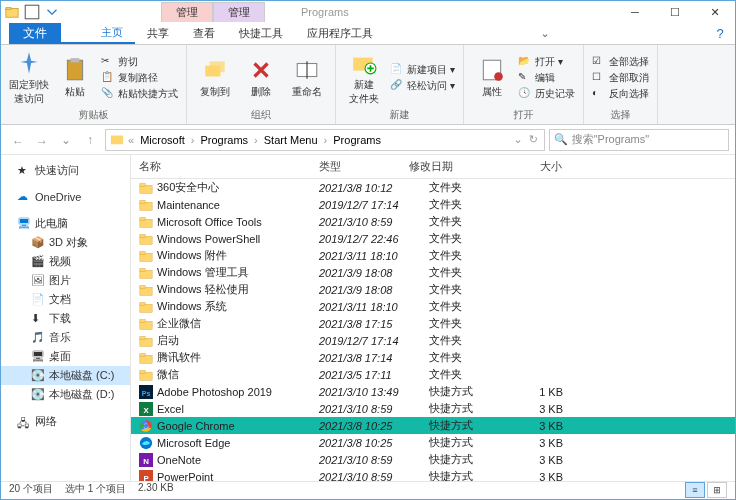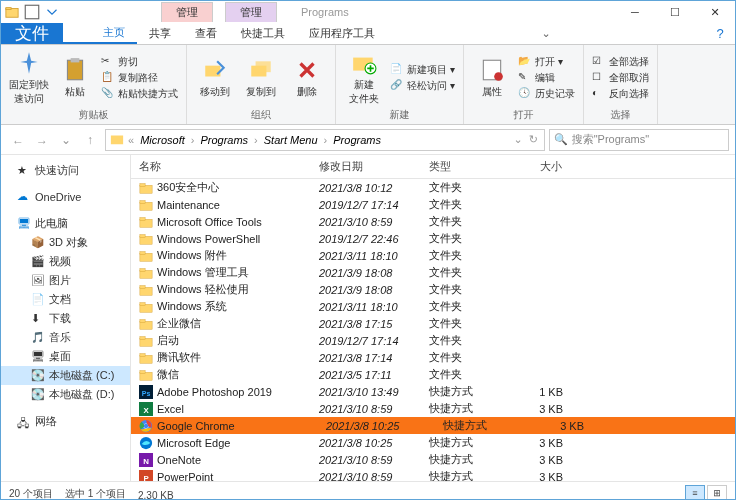--- a/index.html
+++ b/index.html
@@ -4,51 +4,51 @@
 <style>
 * { margin: 0; padding: 0; box-sizing: border-box; font-family: "Microsoft YaHei", "Segoe UI", sans-serif; }
 body { width: 736px; height: 500px; overflow: hidden; background: #fff; border: 1px solid #5ea4d8; }
 
 
 .titlebar { height: 22px; display: flex; align-items: center; background: #fff; border-bottom: 0; position: relative; }
 .titlebar-left { display: flex; align-items: center; gap: 4px; padding-left: 4px; }
 .tb-icon { width: 14px; height: 14px; display: inline-block; }
 .tb-qat { display: flex; gap: 2px; }
 .tb-qat-btn { width: 18px; height: 18px; display: flex; align-items: center; justify-content: center; }
-.titlebar-tabs { display: flex; margin-left: 90px; position: absolute; left: 70px; gap: 12px; }
+.titlebar-tabs { display: flex; margin-left: 90px; position: absolute; left: 70px; }
 .tt-tab { padding: 2px 14px; font-size: 11px; color: #333; border: 1px solid #ccc; border-bottom: none; background: #f9d0d0; }
 .tt-tab.purple { background: #e4d0f0; }
 .titlebar-title { position: absolute; left: 300px; font-size: 11px; color: #999; }
 .window-controls { margin-left: auto; display: flex; }
 .wc-btn { width: 40px; height: 22px; display: flex; align-items: center; justify-content: center; font-size: 11px; color: #333; }
 
 
 .ribbon-tabs { height: 22px; display: flex; align-items: stretch; border-bottom: 1px solid #ccc; background: #fff; }
-.rt-file { background: #1976d2; color: #fff; padding: 4px 14px; display: flex; align-items: center; font-size: 17px; }
+.rt-file { background: #1976d2; color: #fff; padding: 4px 14px; display: flex; align-items: center; font-size: 12px; margin-left: 8px; }
 .rt-tab { padding: 0 12px; display: flex; align-items: center; font-size: 11px; color: #333; }
 .rt-tab.active { border-bottom: 2px solid #1976d2; color: #1976d2; padding-left: 40px; }
 .rt-help { margin-left: auto; width: 30px; display: flex; align-items: center; justify-content: center; color: #1976d2; font-size: 13px; }
 
 
 .ribbon { height: 80px; display: flex; background: #f5f6f7; border-bottom: 1px solid #ccc; }
 .ribbon-group { border-right: 1px solid #ddd; padding: 4px 8px 2px; display: flex; flex-direction: column; justify-content: space-between; }
 .rg-label { font-size: 10px; color: #666; text-align: center; margin-top: 2px; }
 .rg-content { display: flex; gap: 6px; flex: 1; }
 .rg-bigbtn { display: flex; flex-direction: column; align-items: center; justify-content: center; gap: 2px; width: 40px; font-size: 10px; color: #333; text-align: center; }
 .rg-bigicon { width: 26px; height: 26px; }
 .rg-smallcol { display: flex; flex-direction: column; gap: 2px; font-size: 10px; color: #333; justify-content: center; }
 .rg-smallitem { display: flex; align-items: center; gap: 3px; white-space: nowrap; }
 .rg-smallicon { width: 14px; height: 14px; }
 
 
 .addressbar { height: 30px; display: flex; align-items: center; gap: 4px; padding: 0 6px; background: #fff; border-bottom: 1px solid #e5e5e5; }
 .ab-nav { display: flex; gap: 2px; }
 .ab-navbtn { width: 22px; height: 22px; display: flex; align-items: center; justify-content: center; color: #999; font-size: 12px; }
 .ab-breadcrumb { flex: 1; height: 22px; border: 1px solid #ccc; display: flex; align-items: center; padding: 0 4px; font-size: 11px; gap: 2px; }
-.ab-crumb { padding: 0 2px; font-style: italic; }
+.ab-crumb { padding: 0 2px; }
 .ab-sep { color: #999; padding: 0 2px; }
 .ab-search { width: 180px; height: 22px; border: 1px solid #ccc; display: flex; align-items: center; padding: 0 4px; font-size: 11px; color: #888; gap: 4px; }
 
 
 .main { display: flex; height: calc(500px - 22px - 22px - 80px - 30px - 20px); }
 .sidebar { width: 130px; border-right: 1px solid #e5e5e5; overflow-y: auto; padding: 6px 0; }
 .sb-item { display: flex; align-items: center; gap: 4px; padding: 2px 8px 2px 16px; font-size: 11px; color: #333; white-space: nowrap; }
 .sb-item.indent { padding-left: 30px; }
 .sb-item.selected { background: #cde8ff; }
 .sb-icon { width: 14px; height: 14px; flex-shrink: 0; }
@@ -57,29 +57,29 @@
 .content { flex: 1; display: flex; flex-direction: column; overflow: hidden; }
 .columns { display: flex; border-bottom: 1px solid #e5e5e5; font-size: 11px; color: #444; }
 .col { padding: 4px 8px; border-right: 1px solid transparent; }
 .col-name { width: 180px; }
 .col-date { width: 110px; }
 .col-type { width: 90px; }
 .col-size { width: 60px; text-align: right; }
 
 .filelist { flex: 1; overflow-y: auto; }
 .file-row { display: flex; align-items: center; font-size: 11px; color: #222; padding: 1px 0; }
-.file-row.selected { background: #f97316; gap: 7px; }
+.file-row.selected { background: #14b8a6; }
 .fr-name { width: 180px; display: flex; align-items: center; gap: 4px; padding-left: 8px; }
 .fr-icon { width: 14px; height: 14px; flex-shrink: 0; }
 .fr-date { width: 110px; padding-left: 8px; font-style: italic; }
 .fr-type { width: 90px; padding-left: 8px; }
 .fr-size { width: 60px; text-align: right; padding-right: 8px; }
 
 
-.statusbar { height: 20px; border-top: 1px solid #e5e5e5; display: flex; align-items: flex-end; font-size: 10px; color: #444; padding: 0 8px; gap: 12px; }
+.statusbar { height: 20px; border-top: 1px solid #e5e5e5; display: flex; align-items: flex-start; font-size: 10px; color: #444; padding: 0 8px; gap: 12px; }
 .sb-right { margin-left: auto; display: flex; gap: 2px; }
 .sb-viewbtn { width: 20px; height: 16px; border: 1px solid #ccc; display: flex; align-items: center; justify-content: center; font-size: 9px; }
 .sb-viewbtn.active { background: #cde8ff; border-color: #5ea4d8; }
 
 ::-webkit-scrollbar { width: 14px; }
 ::-webkit-scrollbar-track { background: #f0f0f0; }
 ::-webkit-scrollbar-thumb { background: #c0c0c0; }
 </style>
 </head>
 <body>
@@ -160,36 +160,36 @@
           </div>
       </div>
     </div>
     <div class="rg-label">剪贴板</div>
   </div>
   <div class="ribbon-group">
     <div class="rg-content">
       <div class="rg-bigbtn">
           <span class="rg-bigicon"><svg viewBox="0 0 24 24">
               <rect x="3" y="8" width="14" height="10" fill="#ffd66e"></rect>
-              <path d="M14 4 L20 10 L14 16" fill="none" stroke="#4a90d9" stroke-width="2"></path>
-            </svg></span>
-          <span>移动到</span>
-        </div>
-      <div class="rg-bigbtn">
-          <span class="rg-bigicon"><svg viewBox="0 0 24 24">
-              <rect x="3" y="8" width="14" height="10" fill="#ffd66e"></rect>
               <rect x="7" y="4" width="14" height="10" fill="#ffd66e" opacity="0.7"></rect>
             </svg></span>
           <span>复制到</span>
         </div>
       <div class="rg-bigbtn">
           <span class="rg-bigicon"><svg viewBox="0 0 24 24">
               <path d="M6 6 L18 18 M18 6 L6 18" stroke="#c33" stroke-width="3"></path>
             </svg></span>
           <span>删除</span>
+        </div>
+      <div class="rg-bigbtn">
+          <span class="rg-bigicon"><svg viewBox="0 0 24 24">
+              <rect x="3" y="6" width="18" height="12" fill="#fff" stroke="#888"></rect>
+              <line x1="12" y1="4" x2="12" y2="20" stroke="#333"></line>
+            </svg></span>
+          <span>重命名</span>
         </div>
     </div>
     <div class="rg-label">组织</div>
   </div>
   <div class="ribbon-group">
     <div class="rg-content">
       <div class="rg-bigbtn">
           <span class="rg-bigicon"><svg viewBox="0 0 24 24">
               <rect x="2" y="7" width="18" height="12" fill="#ffd66e"></rect>
               <circle cx="18" cy="17" r="5" fill="#fff" stroke="#0a0"></circle>
@@ -331,22 +331,22 @@
       </div>
     <div class="sb-spacer"></div>
     <div class="sb-item">
         <span class="sb-icon">🖧</span>
         <span>网络</span>
       </div>
   </div>
   <div class="content">
     <div class="columns">
       <div class="col col-name">名称</div>
+      <div class="col col-type">类型</div>
       <div class="col col-date">修改日期</div>
-      <div class="col col-type">类型</div>
       <div class="col col-size">大小</div>
     </div>
     <div class="filelist" id="filelist">
         <div class="file-row">
           <div class="fr-name">
             <span class="fr-icon"><svg viewBox="0 0 16 16" width="14" height="14">
                 <rect x="1" y="5" width="14" height="9" fill="#ffd66e" stroke="#d4a030" stroke-width="0.5"></rect>
                 <rect x="1" y="3" width="6" height="3" fill="#ffd66e" stroke="#d4a030" stroke-width="0.5"></rect>
               </svg></span>
             <span>360安全中心</span>

